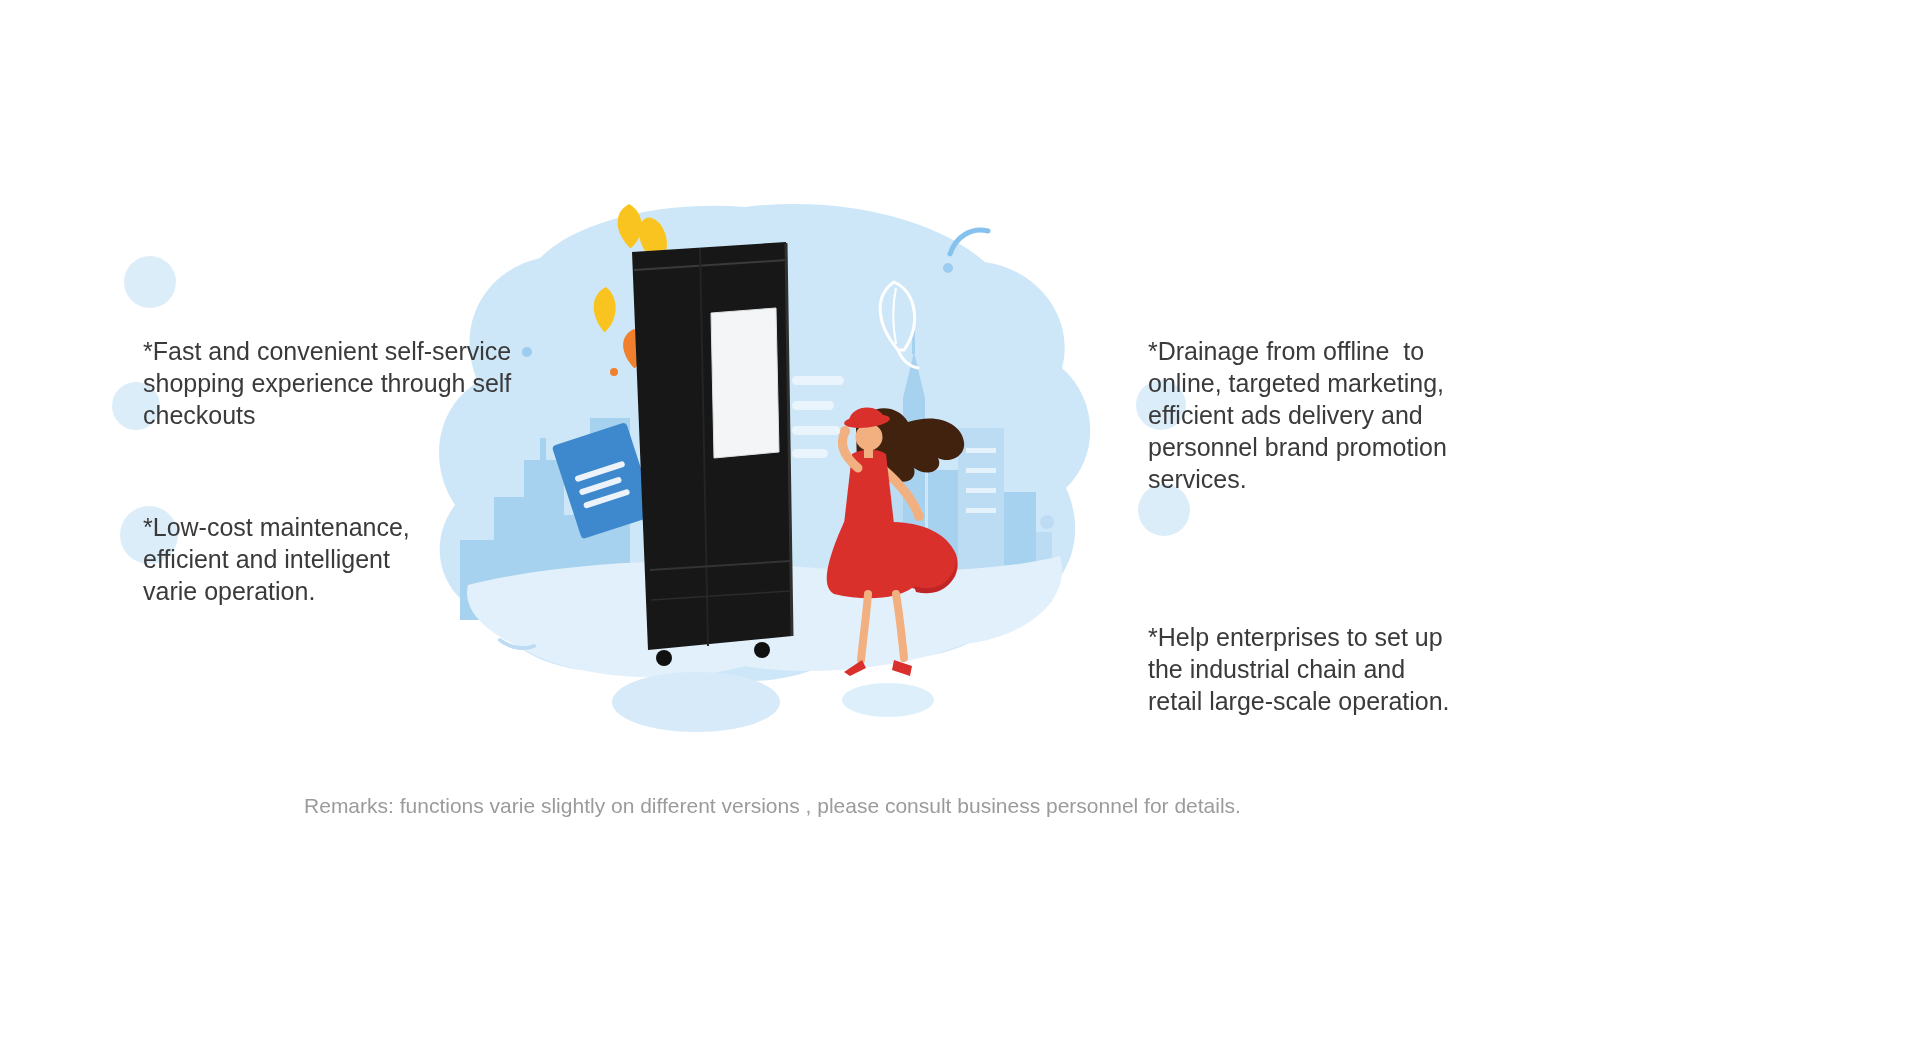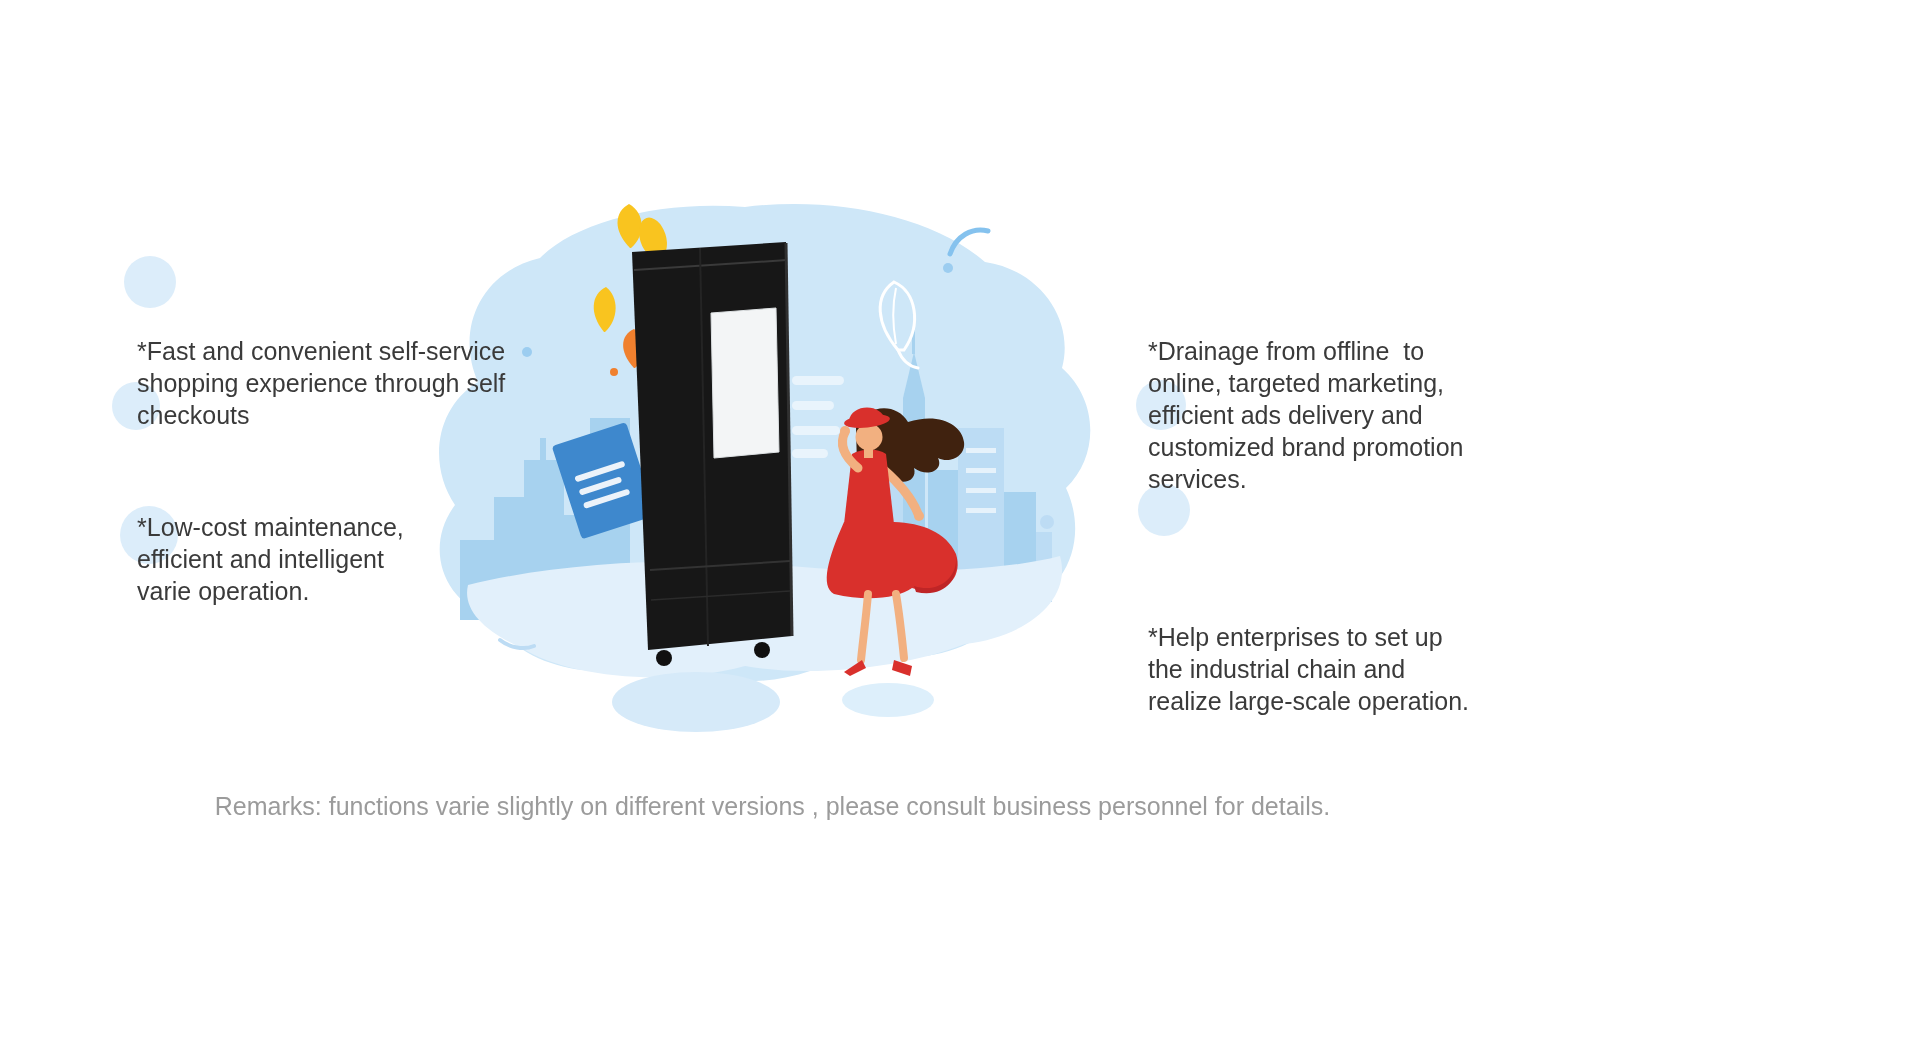--- a/index.html
+++ b/index.html
@@ -12,26 +12,26 @@
   .halo1{left:124px;top:256px;width:52px;height:52px;}
   .halo2{left:112px;top:382px;width:48px;height:48px;}
   .halo3{left:120px;top:506px;width:58px;height:58px;}
   .halo4{left:1136px;top:380px;width:50px;height:50px;}
   .halo5{left:1138px;top:484px;width:52px;height:52px;}
   .text-col{
     position:absolute;color:#3a3a3a;font-size:25px;line-height:32px;
     white-space:pre-wrap;
   }
   .text-col p{margin:0 0 16px 0;}
-  .col-left{left:137px;top:271px;width:420px;}
+  .col-left{left:143px;top:271px;width:420px;}
   .col-right{left:1148px;top:271px;width:380px;}
   .col-right p.gap-large{margin-bottom:62px;}
   .remark{
     position:absolute;left:0;top:793px;width:1545px;text-align:center;
-    color:#9b9b9b;font-size:25px;line-height:26px;
+    color:#9b9b9b;font-size:21px;line-height:26px;
   }
 </style>
 </head>
 <body>
 
 <div class="canvas">
 
   <svg class="illo" width="1920" height="1040" viewBox="0 0 1920 1040">
 
     <g>
@@ -154,22 +154,22 @@
 checkouts</p>
     <p>*Low-cost maintenance,
 efficient and intelligent
 varie operation.</p>
   </div>
 
   <div class="text-col col-right">
     <p class="gap-large">*Drainage from offline  to
 online, targeted marketing,
 efficient ads delivery and
-customized brand promotion
+personnel brand promotion
 services.</p>
     <p>*Help enterprises to set up
 the industrial chain and
-realize large-scale operation.</p>
+retail large-scale operation.</p>
   </div>
 
   <div class="remark">Remarks: functions varie slightly on different versions , please consult business personnel for details.</div>
 
 </div>
 
 </body></html>

